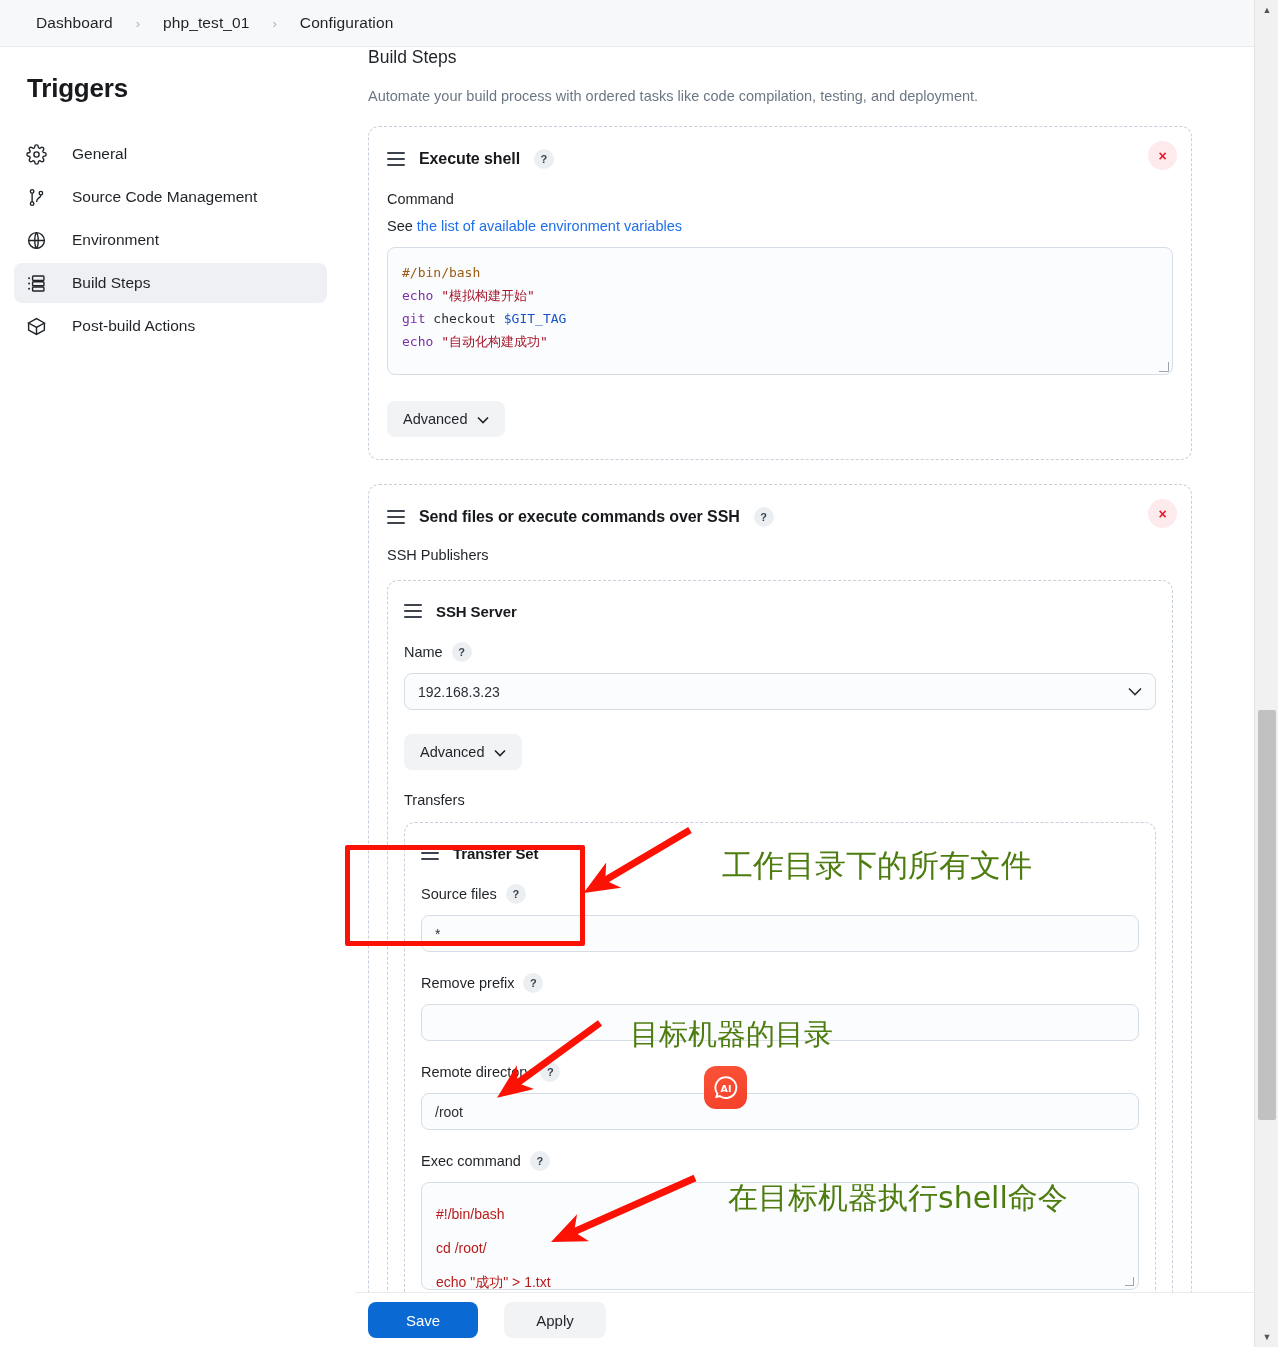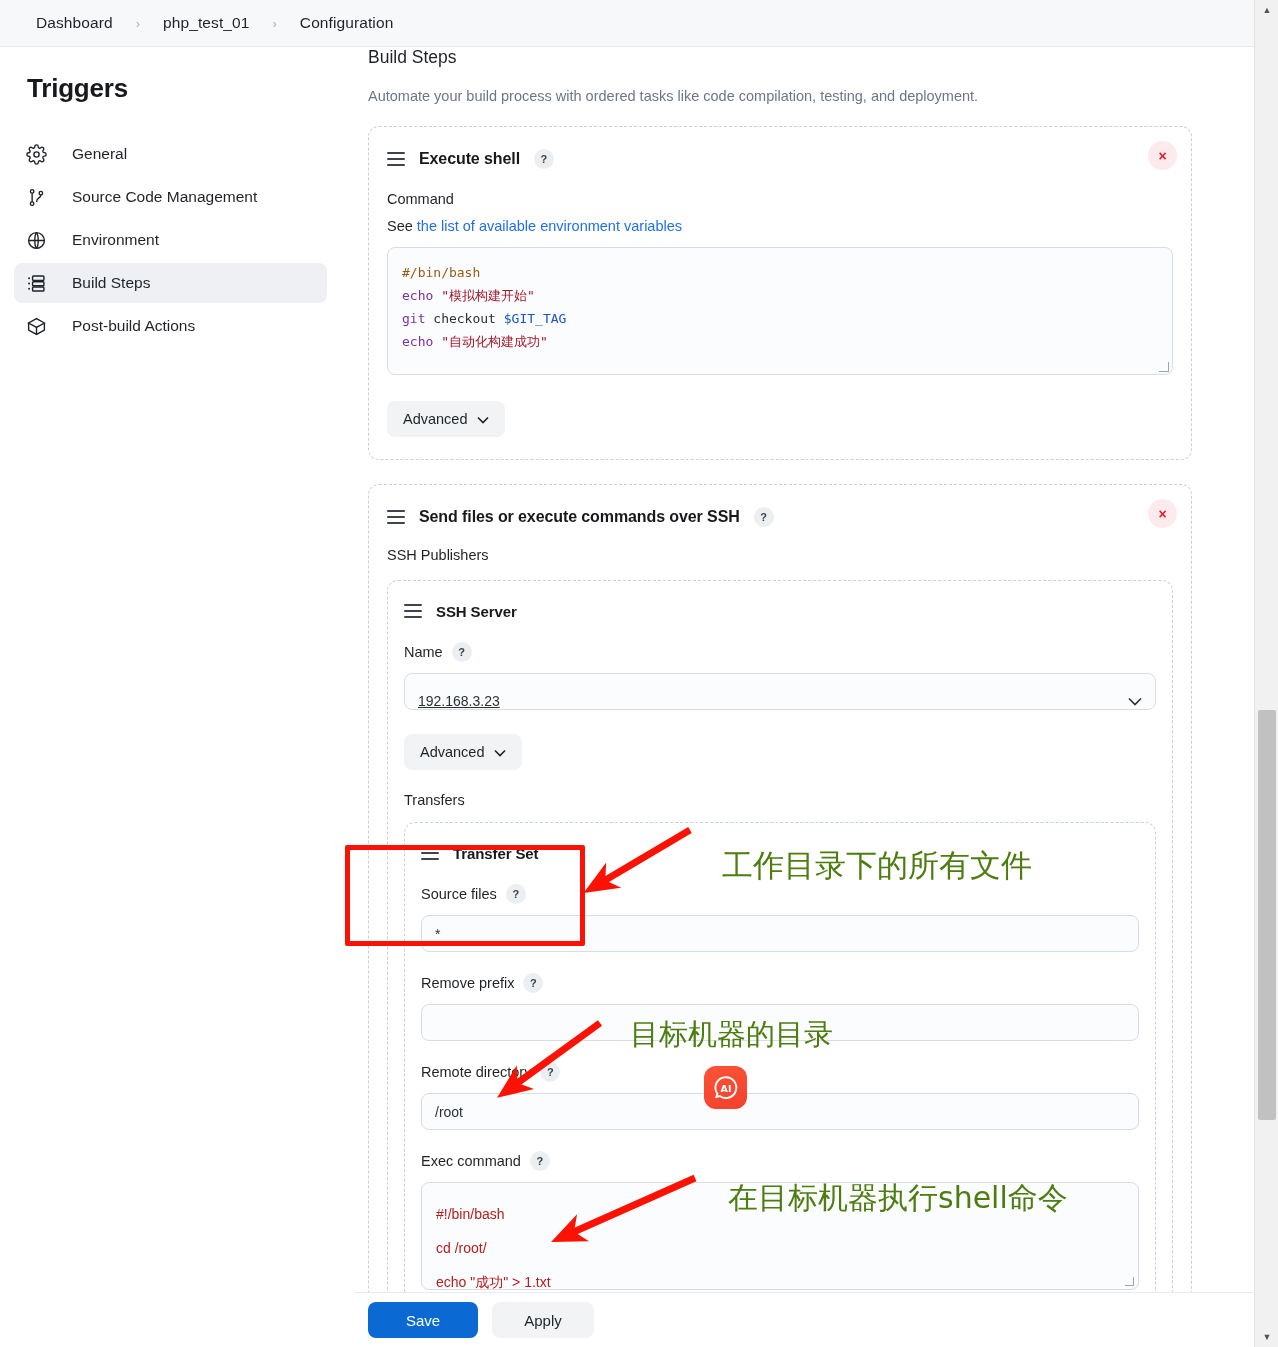--- a/index.html
+++ b/index.html
@@ -103,39 +103,39 @@
   .input {
     margin-top: 11px; width: 100%; height: 37px;
     border: 1px solid #d6dde4; border-radius: 8px; background: #fbfcfd;
     padding: 0 13px; font-size: 14px; color: #2b2f36;
     font-family: inherit; display:flex; align-items:center;
   }
   .select {
     margin-top: 11px; width: 100%; height: 37px;
     border: 1px solid #d6dde4; border-radius: 8px; background: #fbfcfd;
     padding: 0 13px; font-size: 14px; color: #2b2f36;
-    display: flex; align-items: flex-end; justify-content: space-between; cursor: pointer; text-decoration: underline;
+    display: flex; align-items: center; justify-content: space-between; cursor: pointer;
   }
   .chev { color: #2b2f36; font-size: 13px; }
 
   .plainlabel { font-size: 14.5px; color: #1f2328; margin-top: 16px; }
 
   .textbox {
     margin-top: 11px; border: 1px solid #d6dde4; border-radius: 8px;
     background: #fbfcfd; padding: 14px 14px; height: 108px;
     font-size: 14px; line-height: 34px; color: #b91c1c; position: relative; overflow:hidden;
   }
   .textbox .rz { position:absolute; right:4px; bottom:3px; width:9px; height:9px;
      border-right:1.5px solid #9aa5b1; border-bottom:1.5px solid #9aa5b1; }
 
   
   .bottombar {
     position: absolute; left: 355px; top: 1292px; width: 899px; height: 55px;
     background: #ffffff; border-top: 1px solid #e9ebed;
-    display: flex; align-items: center; gap: 14px; padding-left: 13px;
+    display: flex; align-items: center; gap: 26px; padding-left: 13px;
   }
   .btn-save {
     background: #0b69d4; color: #fff; border: none; border-radius: 8px;
     padding: 0 38px; height: 36px; font-size: 15px; cursor: pointer; font-family: inherit;
   }
   .btn-apply {
     background: #f1f3f5; color: #1f2328; border: none; border-radius: 8px;
     padding: 0 32px; height: 36px; font-size: 15px; cursor: pointer; font-family: inherit;
   }
 

